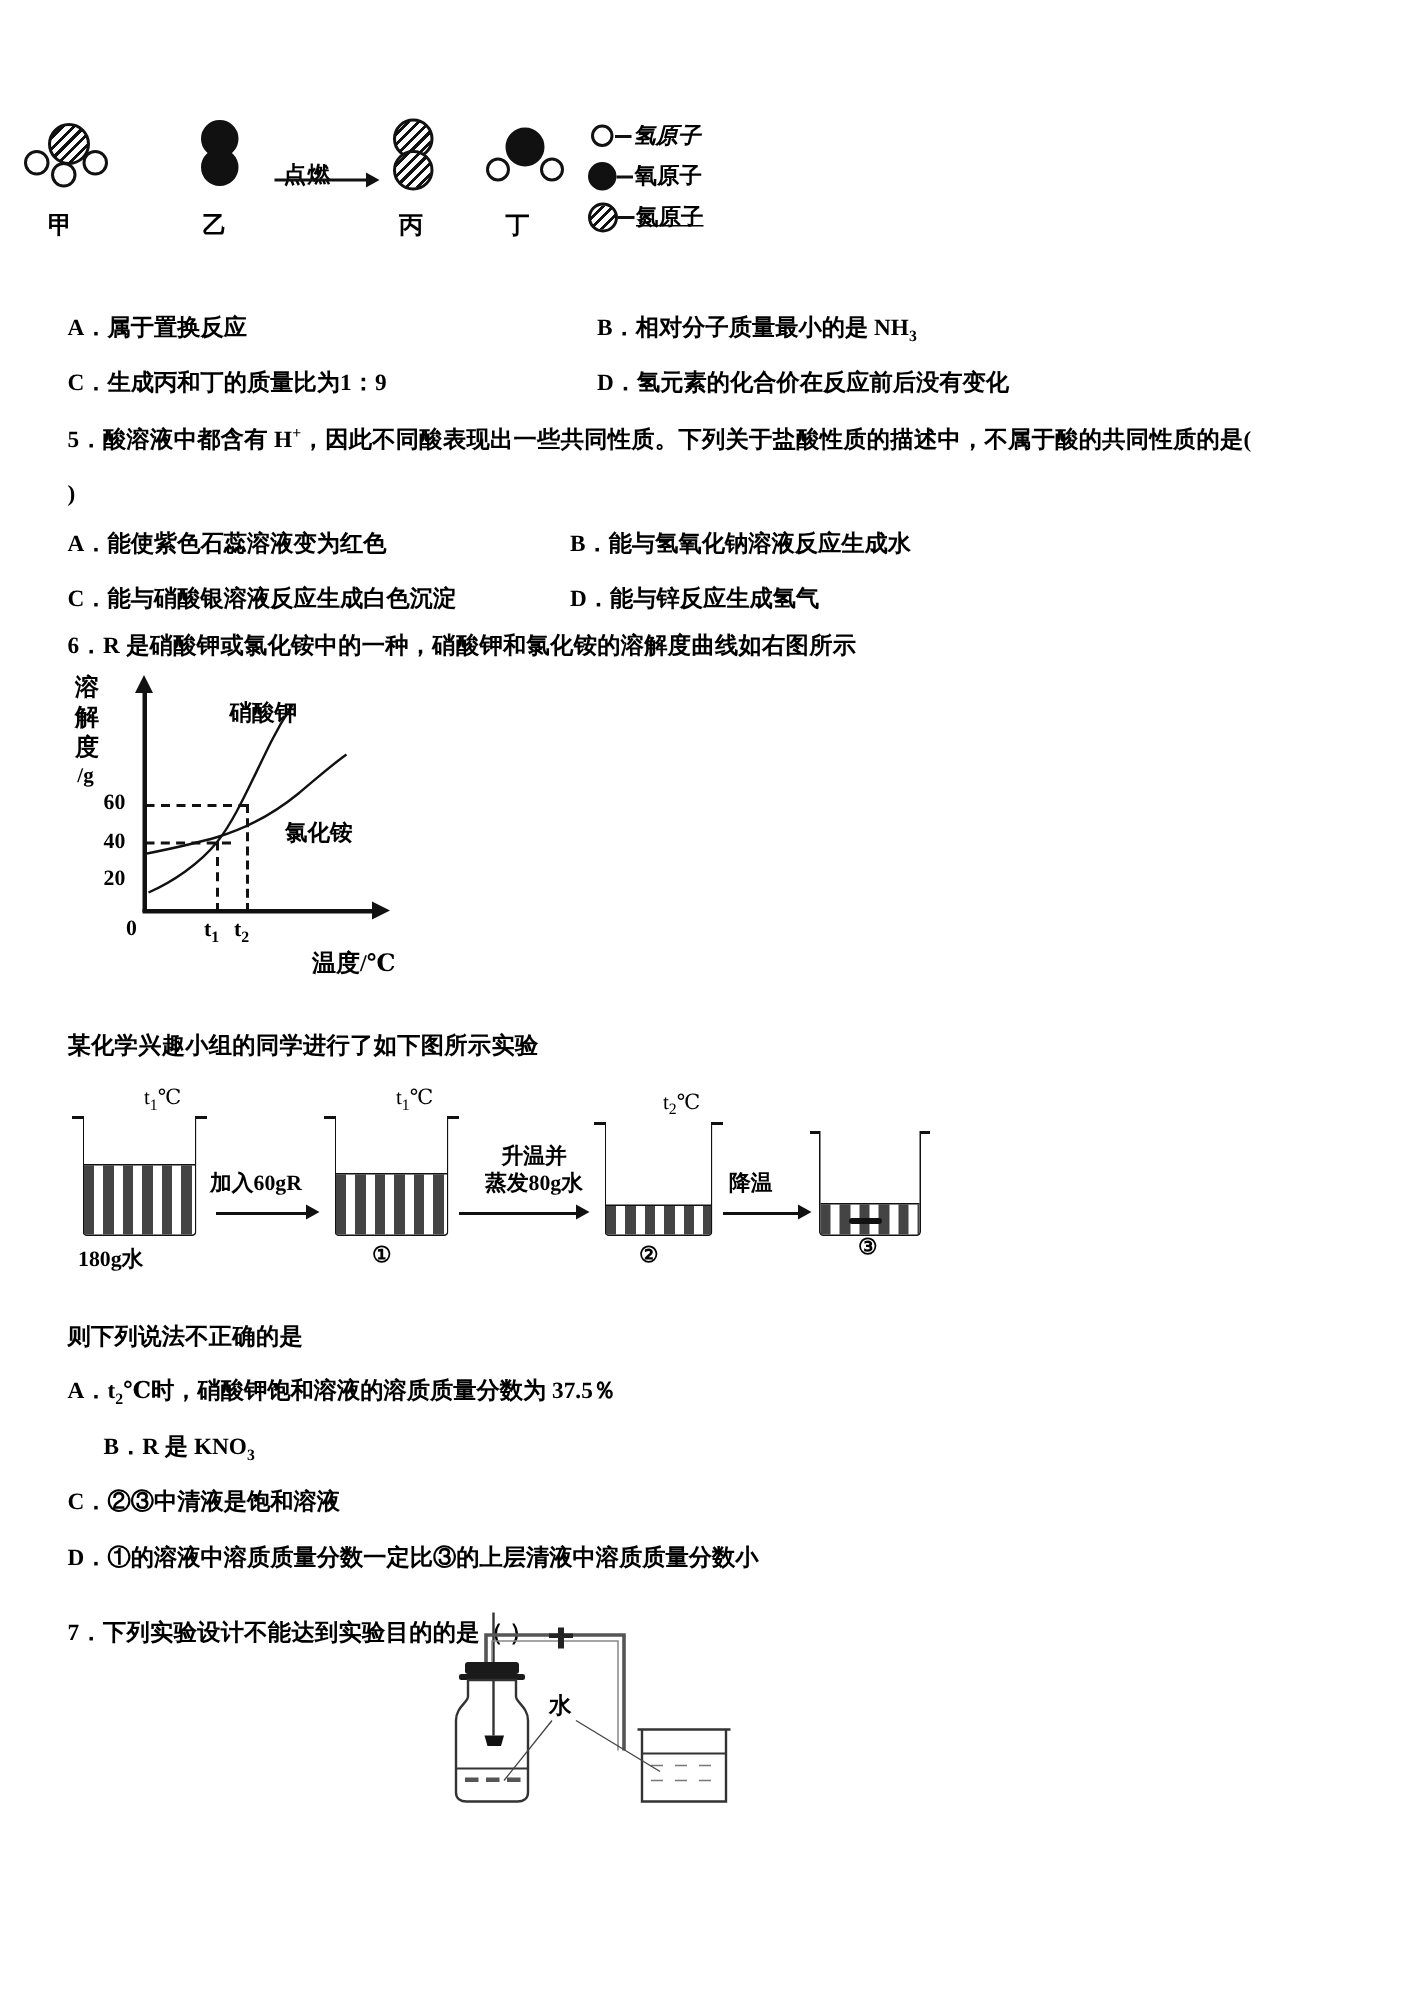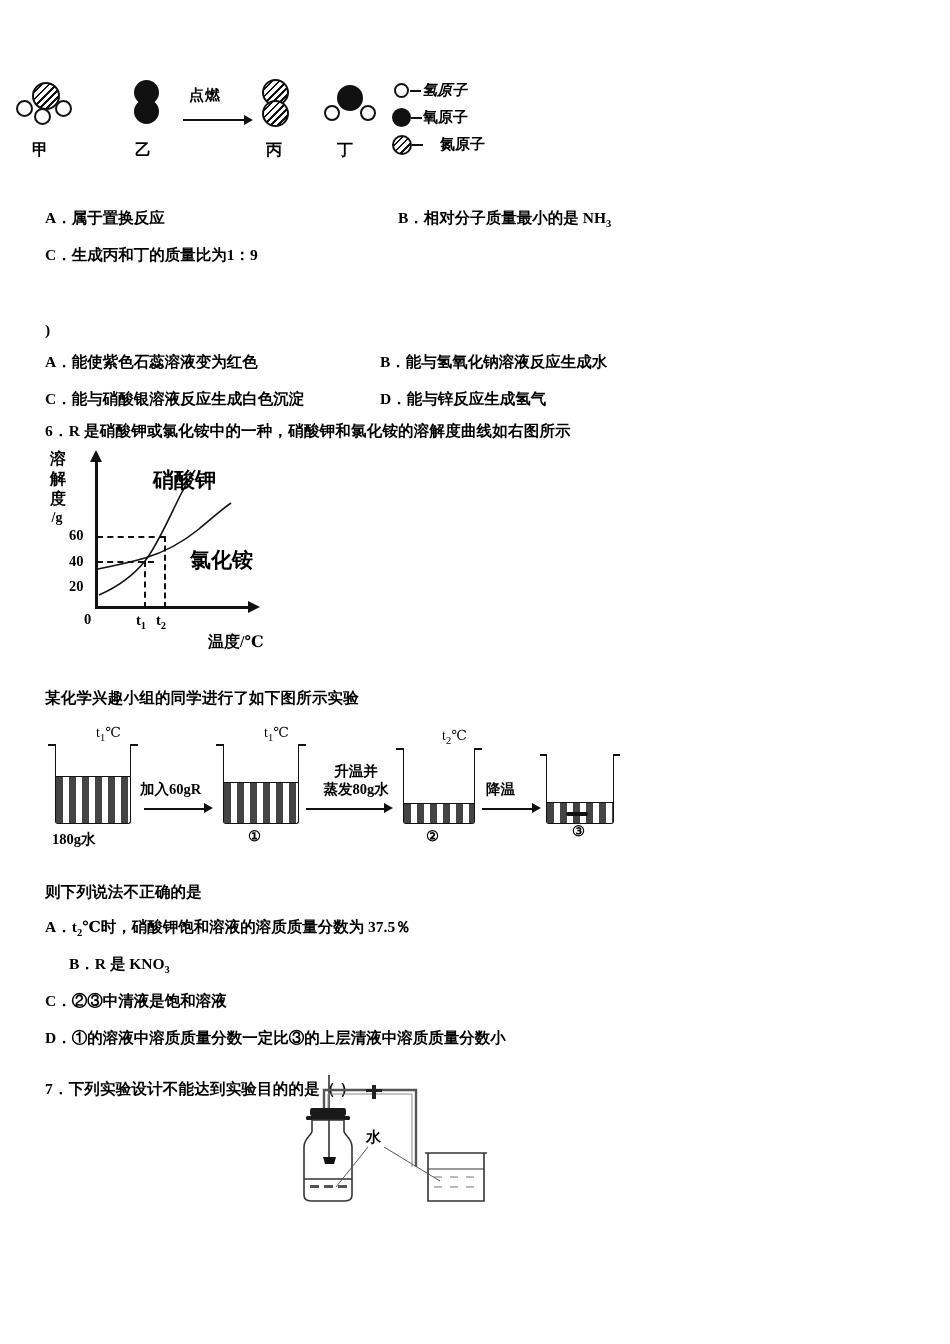--- a/index.html
+++ b/index.html
@@ -95,21 +95,21 @@
     border-top: 2px dashed #111;
   }
   .dash-v {
     position: absolute;
     width: 0;
     border-left: 2px dashed #111;
   }
   .curve-label {
     position: absolute;
     font-weight: bold;
-    font-size: 21px;
+    font-size: 15px;
     white-space: nowrap;
   }
 
   
   #beaker-experiment { left: 48px; top: 722px; width: 530px; height: 130px; }
   .beaker { position: absolute; }
   .beaker-body {
     position: absolute;
     border: 1.6px solid #111;
     border-top: none;
@@ -181,21 +181,21 @@
       <div class="atom atom-h" style="left:45px; top:22px; width:17px; height:17px;"></div>
     </div>
     <div class="mol-label" style="left:32px; top:62px;">甲</div>
 
     <div class="abs" style="left:128px; top:0px; width:50px; height:60px;">
       <div class="atom atom-o" style="left:6px; top:2px; width:25px; height:25px;"></div>
       <div class="atom atom-o" style="left:6px; top:21px; width:25px; height:25px;"></div>
     </div>
     <div class="mol-label" style="left:135px; top:62px;">乙</div>
 
-    <div class="rxn-word" style="left:189px; top:8px;">点燃</div>
+    <div class="rxn-word" style="left:189px; top:29px;">点燃</div>
     <div class="arrow-line" style="left:183px; top:41px; width:62px;"></div>
     <div class="arrow-head" style="left:244px; top:37px;"></div>
 
     <div class="abs" style="left:258px; top:0px; width:50px; height:60px;">
       <div class="atom atom-n" style="left:4px; top:1px; width:27px; height:27px;"></div>
       <div class="atom atom-n" style="left:4px; top:22px; width:27px; height:27px;"></div>
     </div>
     <div class="mol-label" style="left:266px; top:62px;">丙</div>
 
     <div class="abs" style="left:320px; top:0px; width:70px; height:60px;">
@@ -209,34 +209,40 @@
       <div class="atom atom-h" style="left:2px; top:7px; width:15px; height:15px;"></div>
       <div class="legend-dash" style="left:18px; top:14px;"></div>
       <div class="legend-item" style="left:30px; top:5px;font-style:italic;">氢原子</div>
 
       <div class="atom atom-o" style="left:0px; top:32px; width:19px; height:19px;"></div>
       <div class="legend-dash" style="left:19px; top:41px;"></div>
       <div class="legend-item" style="left:31px; top:32px;">氧原子</div>
 
       <div class="atom atom-n" style="left:0px; top:59px; width:20px; height:20px;"></div>
       <div class="legend-dash" style="left:20px; top:68px;"></div>
-      <div class="legend-item" style="left:48px; top:59px;">氮原子</div>
+      <div class="legend-item" style="left:32px; top:59px;text-decoration:underline;">氮原子</div>
     </div>
   </div>
 
   <div class="abs opt" style="left:45px; top:208px;">
     <span>A．</span><span>属于置换反应</span>
   </div>
   <div class="abs opt" style="left:398px; top:208px;">
     <span>B．</span><span>相对分子质量最小的是 NH</span><span class="sub">3</span>
   </div>
   <div class="abs opt" style="left:45px; top:245px;">
     <span>C．</span><span>生成丙和丁的质量比为1：9</span>
   </div>
-
+  <div class="abs opt" style="left:398px; top:245px;">
+    <span>D．</span><span>氢元素的化合价在反应前后没有变化</span>
+  </div>
+
+  <div class="abs qtext" style="left:45px; top:282px; width:880px;">
+    <span>5．</span><span>酸溶液中都含有 H</span><span class="sup">+</span><span>，因此不同酸表现出一些共同性质。下列关于盐酸性质的描述中，不属于酸的共同性质的是(</span>
+  </div>
   <div class="abs qtext" style="left:45px; top:318px;">)</div>
 
   <div class="abs opt" style="left:45px; top:352px;">
     <span>A．</span><span>能使紫色石蕊溶液变为红色</span>
   </div>
   <div class="abs opt" style="left:380px; top:352px;">
     <span>B．</span><span>能与氢氧化钠溶液反应生成水</span>
   </div>
   <div class="abs opt" style="left:45px; top:389px;">
     <span>C．</span><span>能与硝酸银溶液反应生成白色沉淀</span>

